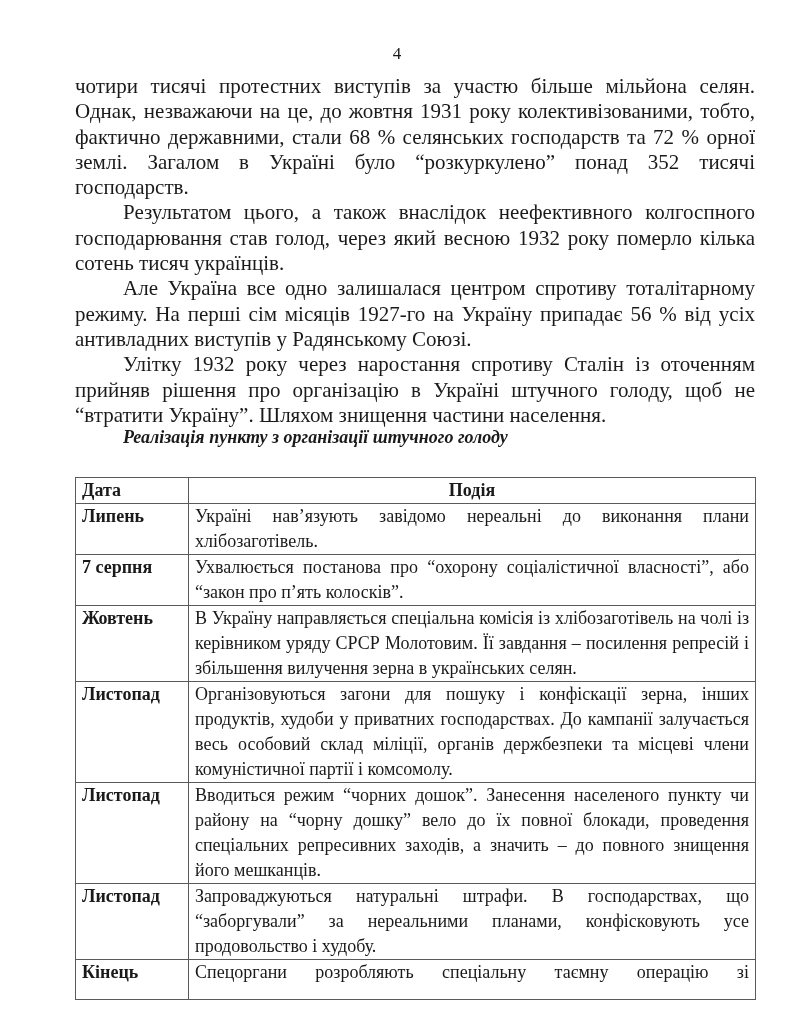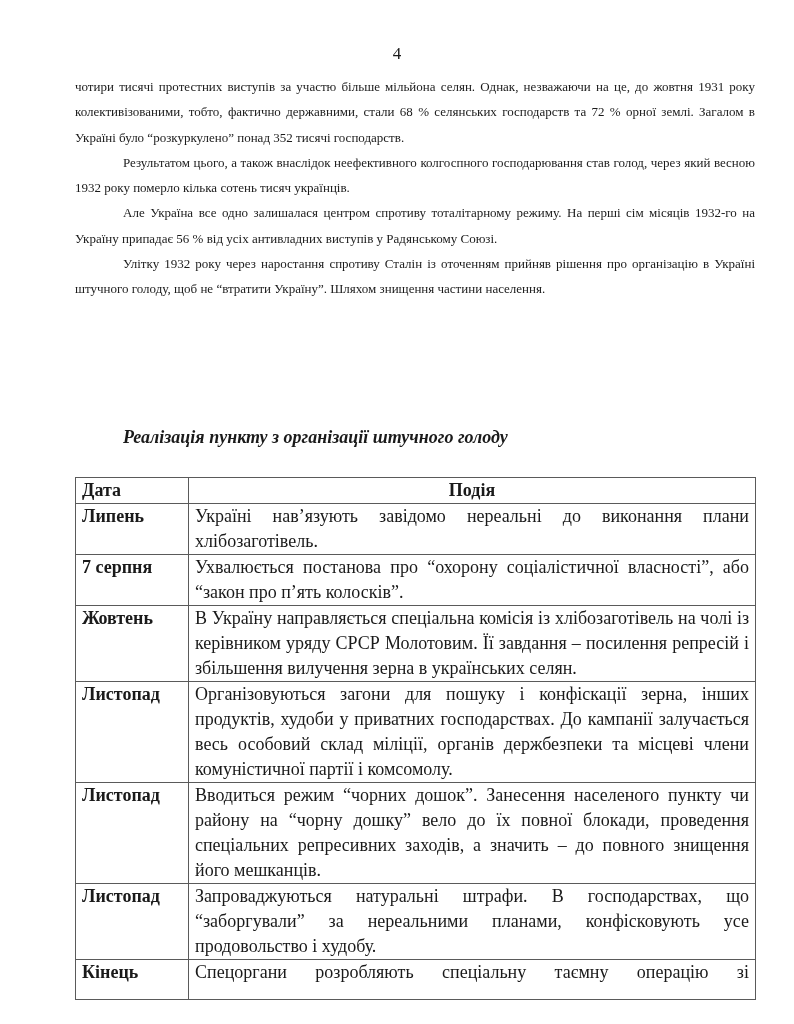--- a/index.html
+++ b/index.html
@@ -6,21 +6,21 @@
   body {
     width: 794px; height: 1024px; position: relative; overflow: hidden;
     font-family: "Liberation Serif", serif; color: #1a1a1a;
   }
   .page-number {
     position: absolute; top: 44px; left: 0; width: 794px; text-align: center;
     font-size: 17px; line-height: 20px;
   }
   .body-text {
     position: absolute; top: 74px; left: 75px; width: 680px;
-    font-size: 13px; line-height: 25.3px;
+    font-size: 21px; line-height: 25.3px;
   }
   .body-text p { margin: 0; text-align: justify; text-align-last: left; }
   .body-text p.indent { text-indent: 48px; }
   .section-title {
     position: absolute; top: 425px; left: 123px;
     font-size: 18px; line-height: 24px; font-weight: bold; font-style: italic;
   }
   table.events {
     position: absolute; top: 477px; left: 75px; width: 681px;
     border-collapse: collapse; font-size: 18px; line-height: 25px;
@@ -43,21 +43,21 @@
   tr.r-end td { height: 39px; }
 </style>
 </head>
 <body>
 
 <div class="page-number">4</div>
 
 <div class="body-text">
   <p>чотири тисячі протестних виступів за участю більше мільйона селян.  Однак, незважаючи на це, до жовтня 1931 року колективізованими, тобто, фактично державними, стали 68 % селянських господарств та 72 % орної землі. Загалом в Україні було “розкуркулено” понад 352 тисячі господарств.</p>
   <p class="indent">Результатом цього, а також внаслідок неефективного колгоспного господарювання став голод, через який весною 1932 року померло кілька сотень тисяч українців.</p>
-  <p class="indent">Але Україна все одно залишалася центром спротиву тоталітарному режиму. На перші сім місяців 1932-го на Україну припадає 56 % від усіх антивладних виступів у Радянському Союзі.</p>
+  <p class="indent">Але Україна все одно залишалася центром спротиву тоталітарному режиму. На перші сім місяців 1927-го на Україну припадає 56 % від усіх антивладних виступів у Радянському Союзі.</p>
   <p class="indent">Улітку 1932 року через наростання спротиву Сталін із оточенням прийняв рішення про організацію в Україні штучного голоду, щоб не “втратити Україну”. Шляхом знищення частини населення.</p>
 </div>
 
 <div class="section-title">Реалізація пункту з організації штучного голоду</div>
 
 <table class="events">
   <tbody>
       <tr>
     <th class="col-date">Дата</th>
     <th class="col-event">Подія</th>

